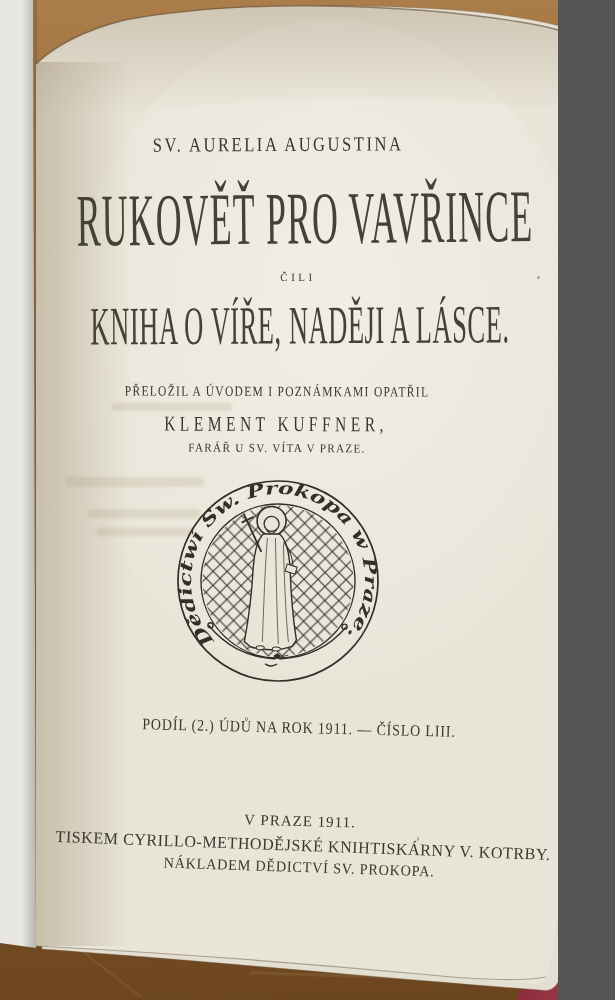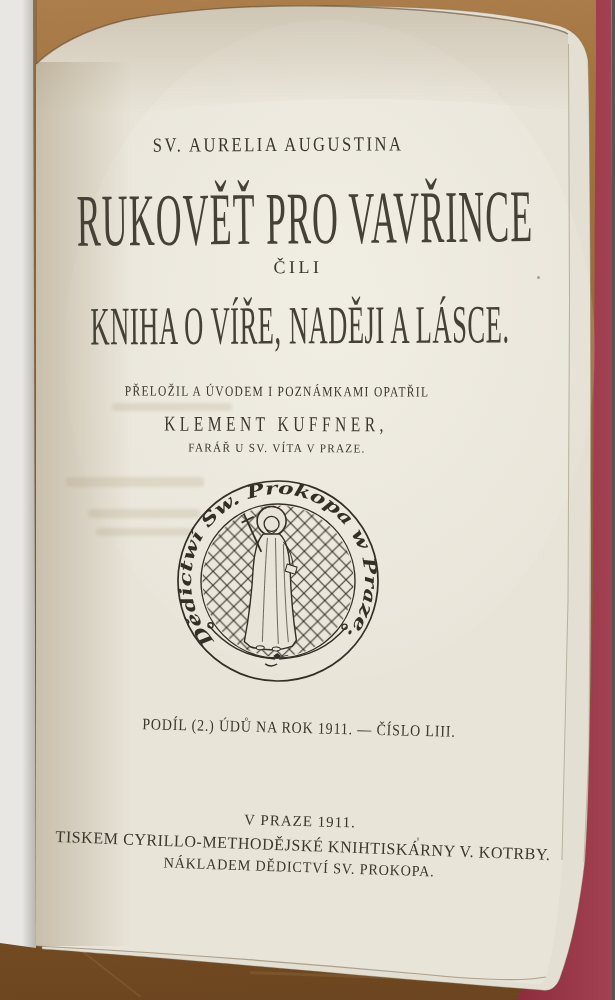--- a/index.html
+++ b/index.html
@@ -1,32 +1,32 @@
 <!DOCTYPE html>
 <html><head>
 <meta charset="utf-8">
 <style>
   html,body{margin:0;padding:0;background:#555;}
   .scene{
-    position:relative;width:612px;height:1000px;overflow:hidden;
+    position:relative;width:558px;height:1000px;overflow:hidden;
     font-family:"Liberation Serif","DejaVu Serif",serif;
     background:linear-gradient(178deg,#ab7e4c 0%,#a1743f 10%,#95683a 40%,#85592c 70%,#744c22 90%,#6b4520 100%);
   }
   .wood-streak{position:absolute;background:rgba(235,205,150,.10);pointer-events:none;}
   .bg-svg,.emblem-svg{position:absolute;left:0;top:0;}
   .emblem-svg{left:171px;top:474px;transform:rotate(.6deg);}
   .txt{
     position:absolute;left:303px;white-space:nowrap;line-height:1;
     color:#3b372d;transform-origin:50% 50%;
   }
   .author   {top:134px;font-size:20px;letter-spacing:3px;
              transform:translateX(calc(-50% - 25px)) rotate(-.3deg) scale(.83,1);}
   .title    {top:187px;font-size:64px;letter-spacing:2px;color:#45413phantom;color:#454136;
              transform:translateX(calc(-50% + 2px)) rotate(-.6deg) scale(.56,1.16);}
-  .cili     {top:258px;font-size:18px;letter-spacing:3.5px;
+  .cili     {top:272px;font-size:11px;letter-spacing:3.5px;
              transform:translateX(calc(-50% - 5px)) rotate(-.3deg);}
   .subtitle {top:300px;font-size:50px;letter-spacing:1px;color:#454136;
              transform:translateX(calc(-50% - 3px)) rotate(-.3deg) scale(.53,1.08);}
   .intro    {top:385px;font-size:14px;letter-spacing:1.6px;
              transform:translateX(calc(-50% - 26px)) rotate(.2deg) scale(.82,1);}
   .tname    {top:414px;font-size:21px;letter-spacing:6px;
              transform:translateX(calc(-50% - 27px)) rotate(.2deg) scale(.74,1);}
   .trole    {top:442px;font-size:12px;letter-spacing:1.4px;
              transform:translateX(calc(-50% - 26px)) rotate(.3deg) scale(.93,1);}
   .series   {top:720px;font-size:16px;letter-spacing:1px;

